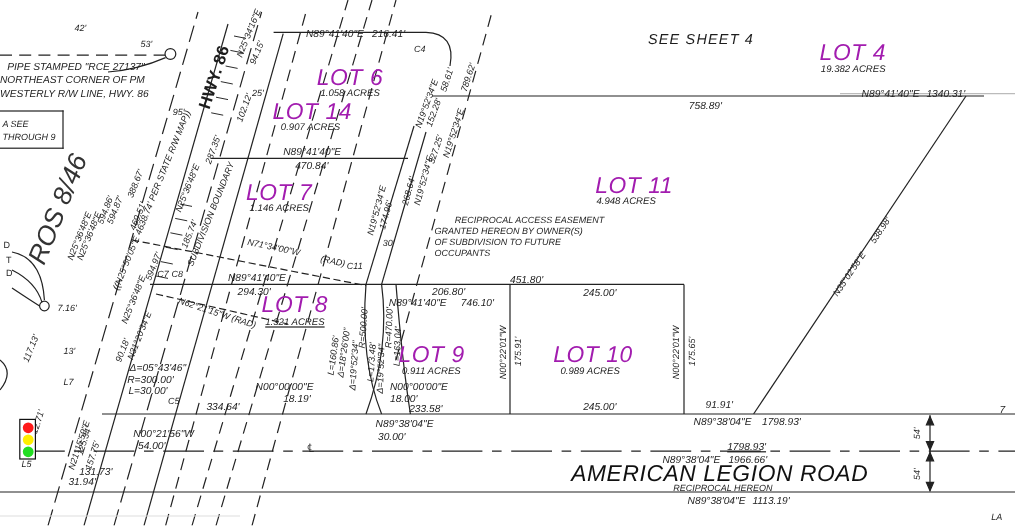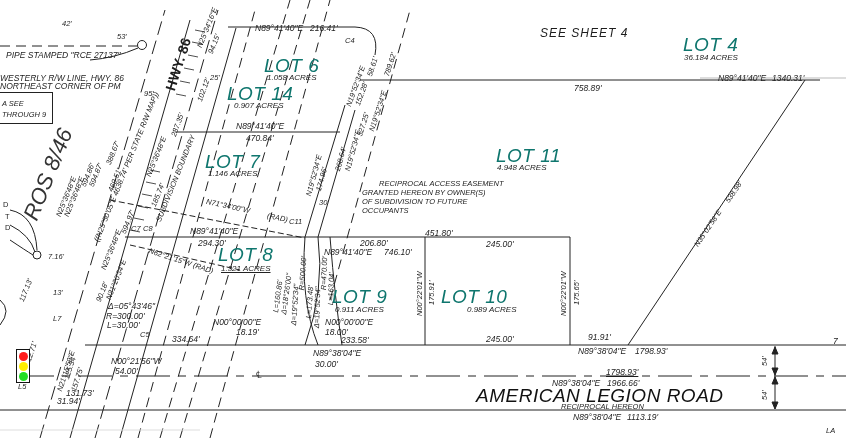--- a/index.html
+++ b/index.html
@@ -2,21 +2,21 @@
 <html><head>
 <meta charset="utf-8">
 <style>
   html,body{margin:0;padding:0;background:#ffffff;}
   body{width:846px;height:438px;overflow:hidden;position:relative;font-family:"Liberation Sans",sans-serif;color:#1a1a1a;}
   #plat{position:absolute;left:0;top:0;width:846px;height:438px;}
   .lbl{position:absolute;white-space:nowrap;font-style:italic;color:#1d1d1d;transform-origin:left top;line-height:1;}
   .sm{font-size:8.5px;}
   .xs{font-size:7.5px;}
   .md{font-size:10px;}
-  .lot{position:absolute;white-space:nowrap;font-style:italic;font-size:19px;letter-spacing:0.5px;color:#0f766e;line-height:1;}
+  .lot{position:absolute;white-space:nowrap;font-style:italic;font-size:19px;letter-spacing:0.5px;color:#a21caf;line-height:1;}
   .acres{position:absolute;white-space:nowrap;font-style:italic;font-size:8px;color:#222;line-height:1;}
   .road{position:absolute;white-space:nowrap;font-style:italic;font-size:19px;letter-spacing:0.5px;color:#111;line-height:1;}
   .big{position:absolute;white-space:nowrap;font-size:22px;color:#333;transform-origin:left top;line-height:1;font-style:italic;}
   .notebox{position:absolute;left:0;top:92px;width:52px;height:30px;border:1.4px solid #222;border-left:none;}
   .traffic{position:absolute;left:16px;top:349px;width:14px;height:34px;background:#fff;border:1px solid #111;box-sizing:border-box;}
   .traffic span{position:absolute;left:1.5px;width:9px;height:9px;border-radius:50%;}
 </style>
 </head>
 <body>
 
@@ -93,48 +93,48 @@
         <line x1="138" y1="206" x2="148" y2="208"></line>
       <line x1="134" y1="218" x2="144" y2="220"></line>
         <line x1="130" y1="230" x2="140" y2="232"></line>
     </g>
 
     <path d="M90 60 Q115 58 138 48"></path>
   </g>
 </svg>
 
 <div class="lbl sm" style="left:6px;top:51px;font-style:italic;">PIPE STAMPED "RCE 27137"</div>
-<div class="lbl sm" style="left:0px;top:62px;margin-top:20px;">NORTHEAST CORNER OF PM</div>
+<div class="lbl sm" style="left:0px;top:62px;">NORTHEAST CORNER OF PM</div>
 <div class="lbl sm" style="left:0px;top:74px;">WESTERLY R/W LINE, HWY. 86</div>
 
 <div class="notebox">
   <div class="lbl xs" style="left:2px;top:7px;">A SEE</div>
   <div class="lbl xs" style="left:2px;top:18px;">THROUGH 9</div>
 </div>
 
 <div class="big" style="left:20px;top:215px;transform:rotate(-68deg);">ROS 8/46</div>
 <div class="lbl" style="left:163px;top:88px;font-size:14px;font-weight:bold;font-style:normal;transform:rotate(-72deg);">HWY. 86</div>
 
 <div class="lbl" style="left:540px;top:27px;font-size:12px;letter-spacing:1px;">SEE SHEET 4</div>
 
 <div class="lot" style="left:683px;top:35px;">LOT 4</div>
-<div class="acres" style="left:684px;top:54px;">36.184 ACRES</div>
+<div class="acres" style="left:684px;top:54px;">19.382 ACRES</div>
 <div class="lot" style="left:264px;top:56px;">LOT 6</div>
 <div class="acres" style="left:267px;top:74px;">1.058 ACRES</div>
 <div class="lot" style="left:227px;top:84px;">LOT 14</div>
 <div class="acres" style="left:234px;top:102px;">0.907 ACRES</div>
 <div class="lot" style="left:205px;top:152px;">LOT 7</div>
 <div class="acres" style="left:208px;top:170px;">1.146 ACRES</div>
 <div class="lot" style="left:496px;top:146px;">LOT 11</div>
 <div class="acres" style="left:497px;top:164px;">4.948 ACRES</div>
 <div class="lot" style="left:218px;top:245px;">LOT 8</div>
 <div class="acres" style="left:221px;top:265px;text-decoration:underline;">1.321 ACRES</div>
 <div class="lot" style="left:332px;top:287px;">LOT 9</div>
 <div class="acres" style="left:335px;top:306px;">0.911 ACRES</div>
-<div class="lot" style="left:441px;top:287px;">LOT 10</div>
+<div class="lot" style="left:461px;top:287px;">LOT 10</div>
 <div class="acres" style="left:467px;top:306px;">0.989 ACRES</div>
 
 <div class="lbl xs" style="left:379px;top:180px;">RECIPROCAL ACCESS EASEMENT</div>
 <div class="lbl xs" style="left:362px;top:189px;">GRANTED HEREON BY OWNER(S)</div>
 <div class="lbl xs" style="left:362px;top:198px;">OF SUBDIVISION TO FUTURE</div>
 <div class="lbl xs" style="left:362px;top:207px;">OCCUPANTS</div>
 
 <div class="lbl sm" style="left:255px;top:24px;">N89°41'40"E</div>
 <div class="lbl sm" style="left:310px;top:24px;">216.41'</div>
 <div class="lbl xs" style="left:345px;top:37px;">C4</div>

